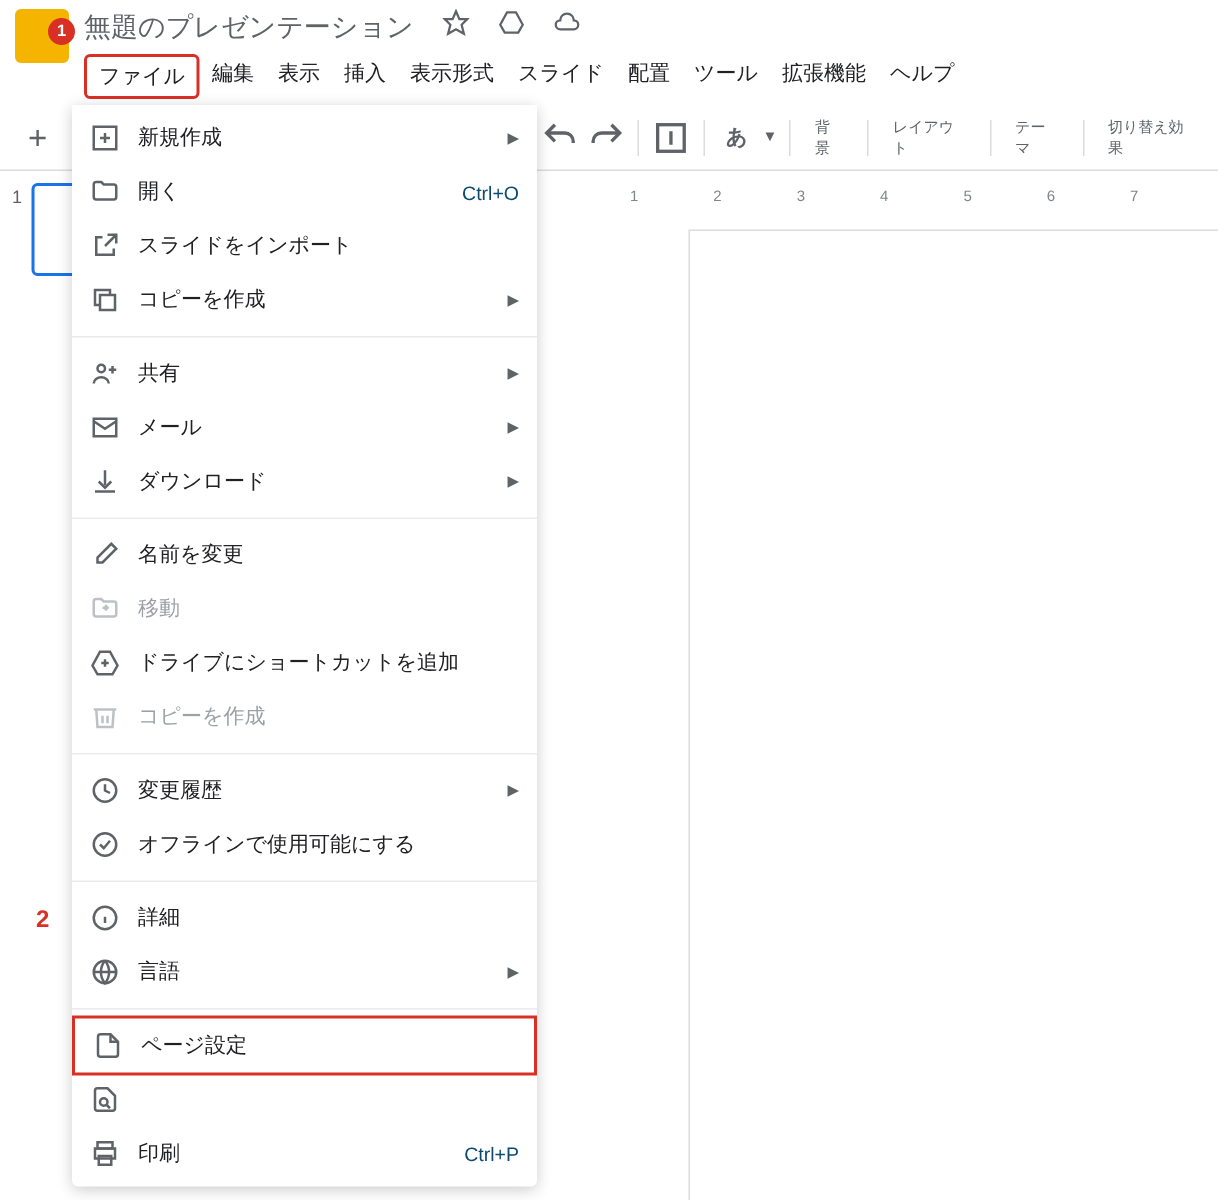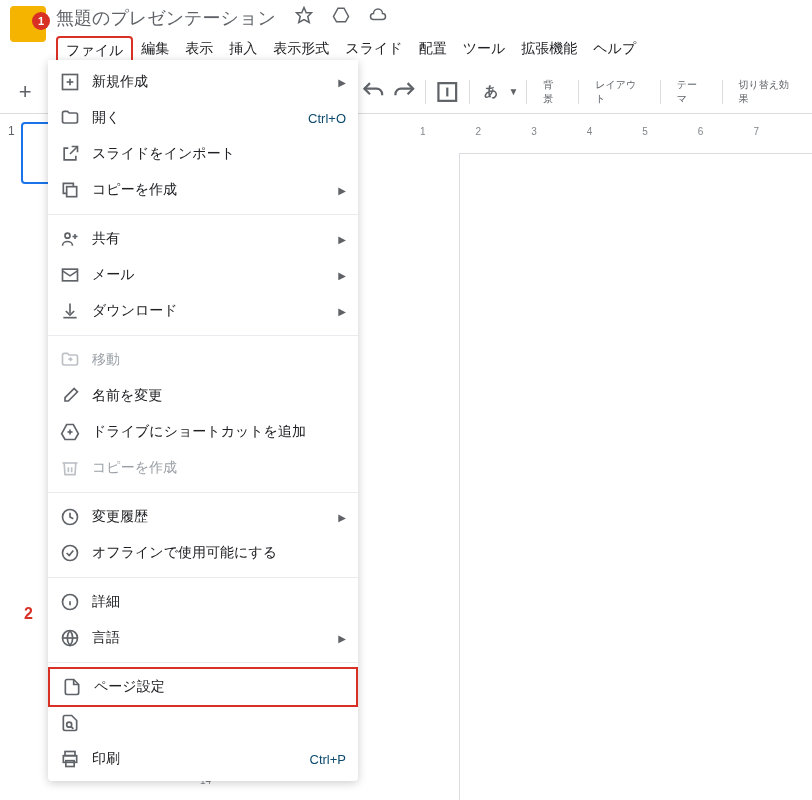--- a/index.html
+++ b/index.html
@@ -16,21 +16,21 @@
     .menubar { display: flex; gap: 0; margin-top: 2px; }
     .menu-item { padding: 4px 8px; font-size: 14px; color: #202124; cursor: pointer; border-radius: 4px; }
     .menu-item.active { border: 2px solid #d93025; font-family: Liberation Serif, serif; }
     
     .toolbar { height: 44px; border-bottom: 1px solid #dadce0; display: flex; align-items: center; padding: 0 8px; gap: 4px; margin-top: 4px; }
     .tb-btn { width: 28px; height: 28px; display: flex; align-items: center; justify-content: center; color: #5f6368; border-radius: 4px; cursor: pointer; }
     .tb-plus { font-size: 22px; color: #5f6368; width: 36px; }
     .tb-sep { width: 1px; height: 24px; background: #dadce0; margin: 0 4px; }
     .tb-text { padding: 4px 8px; font-size: 10px; color: #5f6368; cursor: pointer; }
     
-    .dropdown { position: absolute; left: 48px; top: 60px; width: 310px; background: #fff; box-shadow: 0 2px 10px rgba(0,0,0,0.2); border-radius: 0 0 4px 4px; z-index: 100; padding: 4px 0; }
+    .dropdown { position: absolute; left: 48px; top: 70px; width: 310px; background: #fff; box-shadow: 0 2px 10px rgba(0,0,0,0.2); border-radius: 0 0 4px 4px; z-index: 100; padding: 4px 0; }
     .dd-item { display: flex; align-items: center; padding: 8px 12px; font-size: 14px; color: #202124; cursor: pointer; position: relative; min-height: 32px; }
     .dd-item.disabled { color: #9aa0a6; }
     .dd-icon { width: 20px; height: 20px; margin-right: 12px; color: #5f6368; display: flex; align-items: center; justify-content: center; flex-shrink: 0; }
     .dd-item.disabled .dd-icon { color: #bdc1c6; }
     .dd-label { flex: 1; }
     .dd-arrow { color: #5f6368; font-size: 10px; }
     .dd-shortcut { color: #0c4a6e; font-size: 13px; }
     .dd-sep { height: 1px; background: #e8eaed; margin: 6px 0; }
     .dd-item.highlighted { border: 2px solid #d93025; margin: -2px 0; }
     
@@ -195,37 +195,37 @@
         <svg viewBox="0 0 24 24" fill="none" stroke="currentColor" stroke-width="2">
           <path d="M12 3v12"></path>
           <polyline points="7,12 12,17 17,12"></polyline>
           <line x1="4" y1="20" x2="20" y2="20"></line>
         </svg>
       </span>
       <span class="dd-label">ダウンロード</span>
       <span class="dd-arrow">▶</span>
     </div>
     <div class="dd-sep"></div>
+    <div class="dd-item">
+      <span class="dd-icon">
+        <svg viewBox="0 0 24 24" fill="none" stroke="currentColor" stroke-width="2">
+          <path d="M17 3l4 4-11 11H6v-4z"></path>
+        </svg>
+      </span>
+      <span class="dd-label">名前を変更</span>
+    </div>
     <div class="dd-item disabled">
       <span class="dd-icon">
         <svg viewBox="0 0 24 24" fill="none" stroke="currentColor" stroke-width="2">
           <path d="M3 6a2 2 0 012-2h4l2 2h8a2 2 0 012 2v8a2 2 0 01-2 2H5a2 2 0 01-2-2z"></path>
           <polyline points="10,11 14,11"></polyline>
           <polyline points="12,9 14,11 12,13"></polyline>
         </svg>
       </span>
       <span class="dd-label">移動</span>
-    </div>
-    <div class="dd-item">
-      <span class="dd-icon">
-        <svg viewBox="0 0 24 24" fill="none" stroke="currentColor" stroke-width="2">
-          <path d="M17 3l4 4-11 11H6v-4z"></path>
-        </svg>
-      </span>
-      <span class="dd-label">名前を変更</span>
     </div>
     <div class="dd-item">
       <span class="dd-icon">
         <svg viewBox="0 0 24 24" fill="none" stroke="currentColor" stroke-width="2">
           <path d="M8 3 L16 3 L22 14 L18 21 L6 21 L2 14 Z"></path>
           <line x1="12" y1="9" x2="12" y2="15"></line>
           <line x1="9" y1="12" x2="15" y2="12"></line>
         </svg>
       </span>
       <span class="dd-label">ドライブにショートカットを追加</span>

